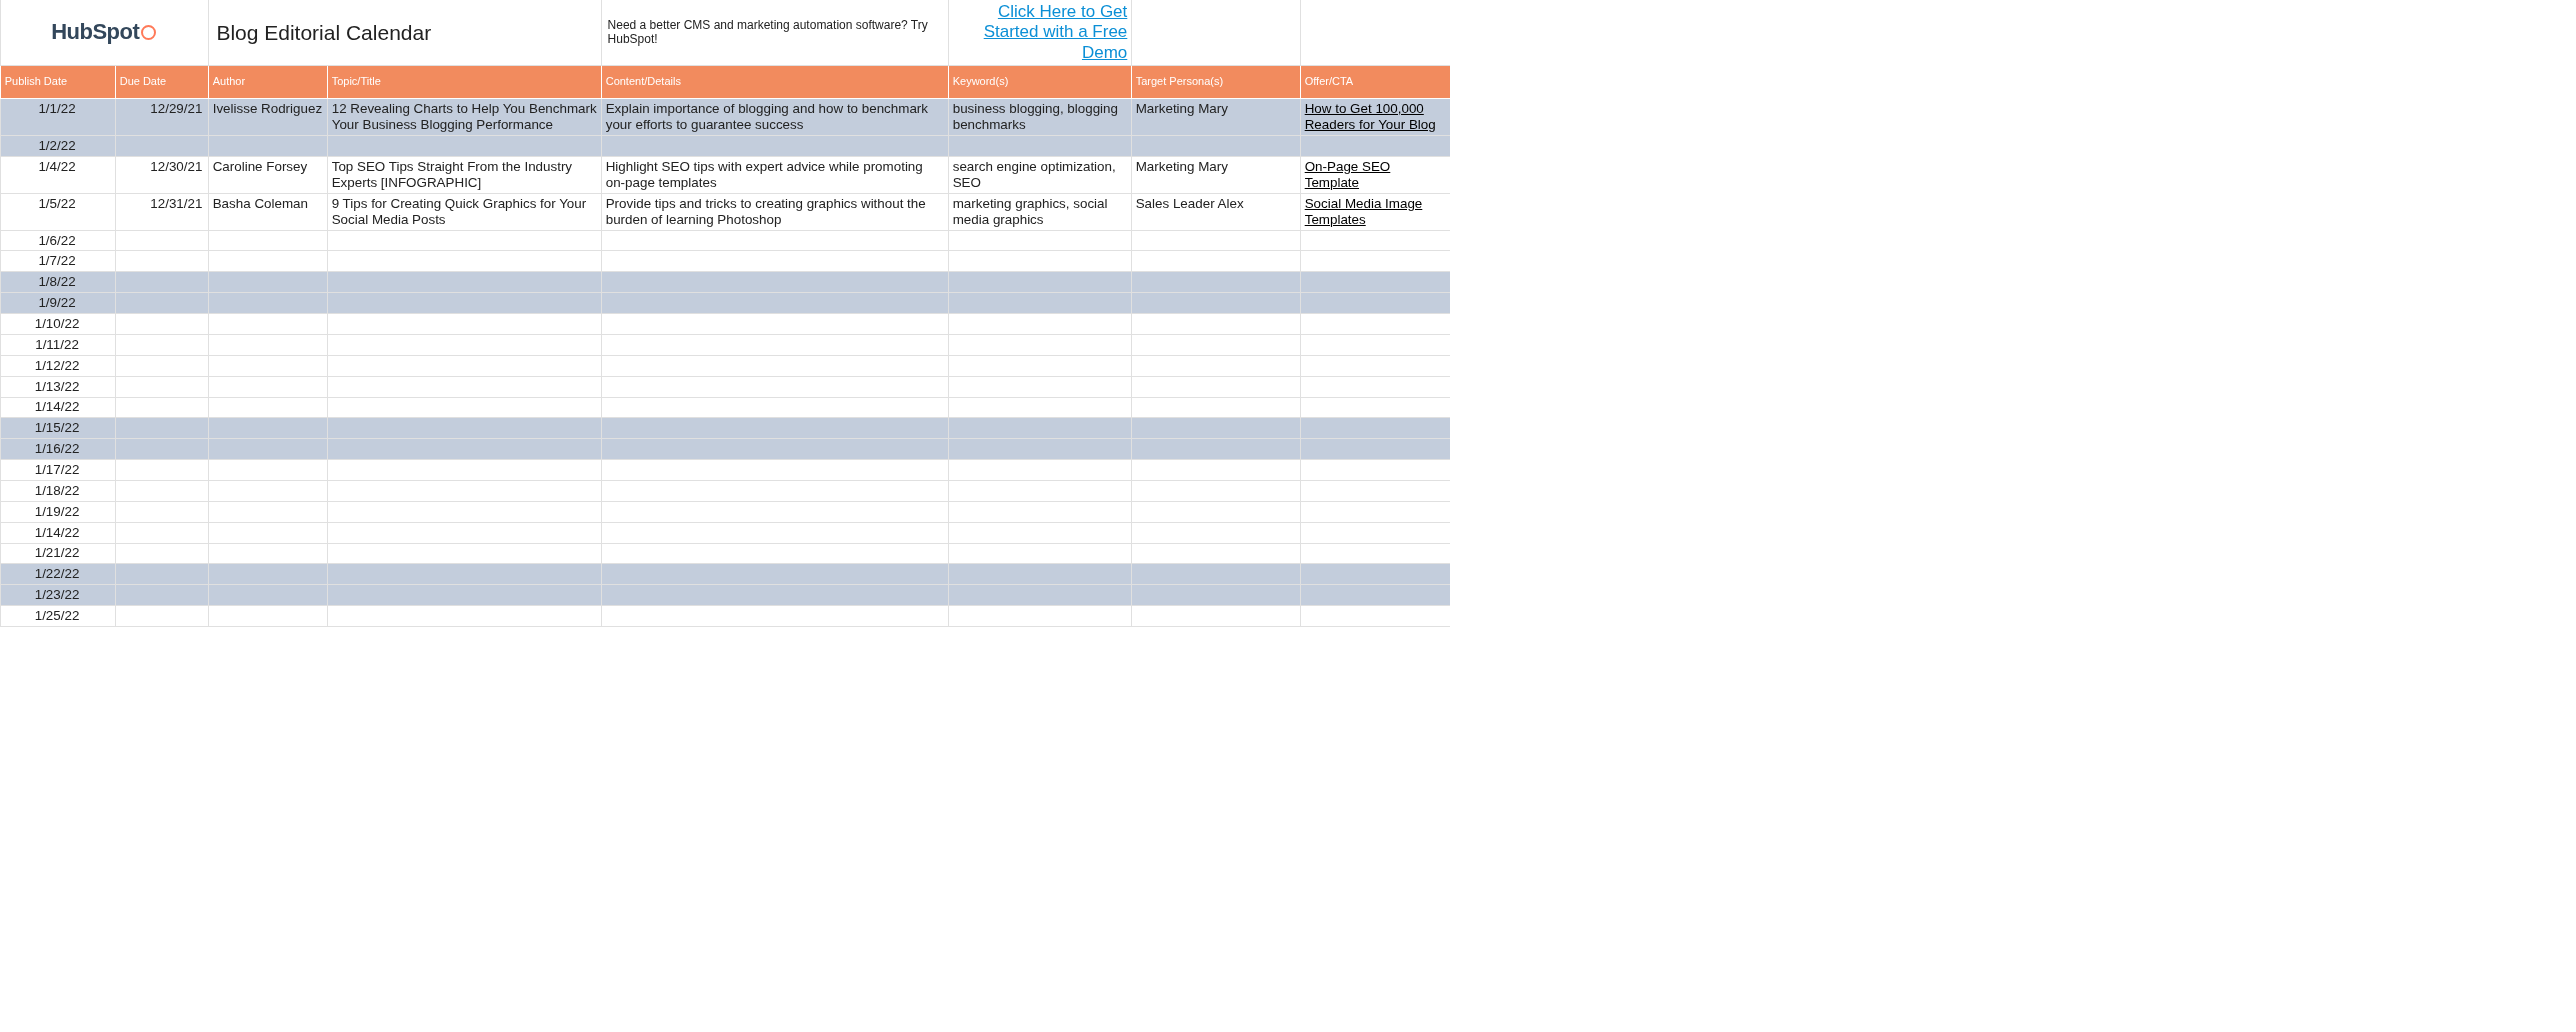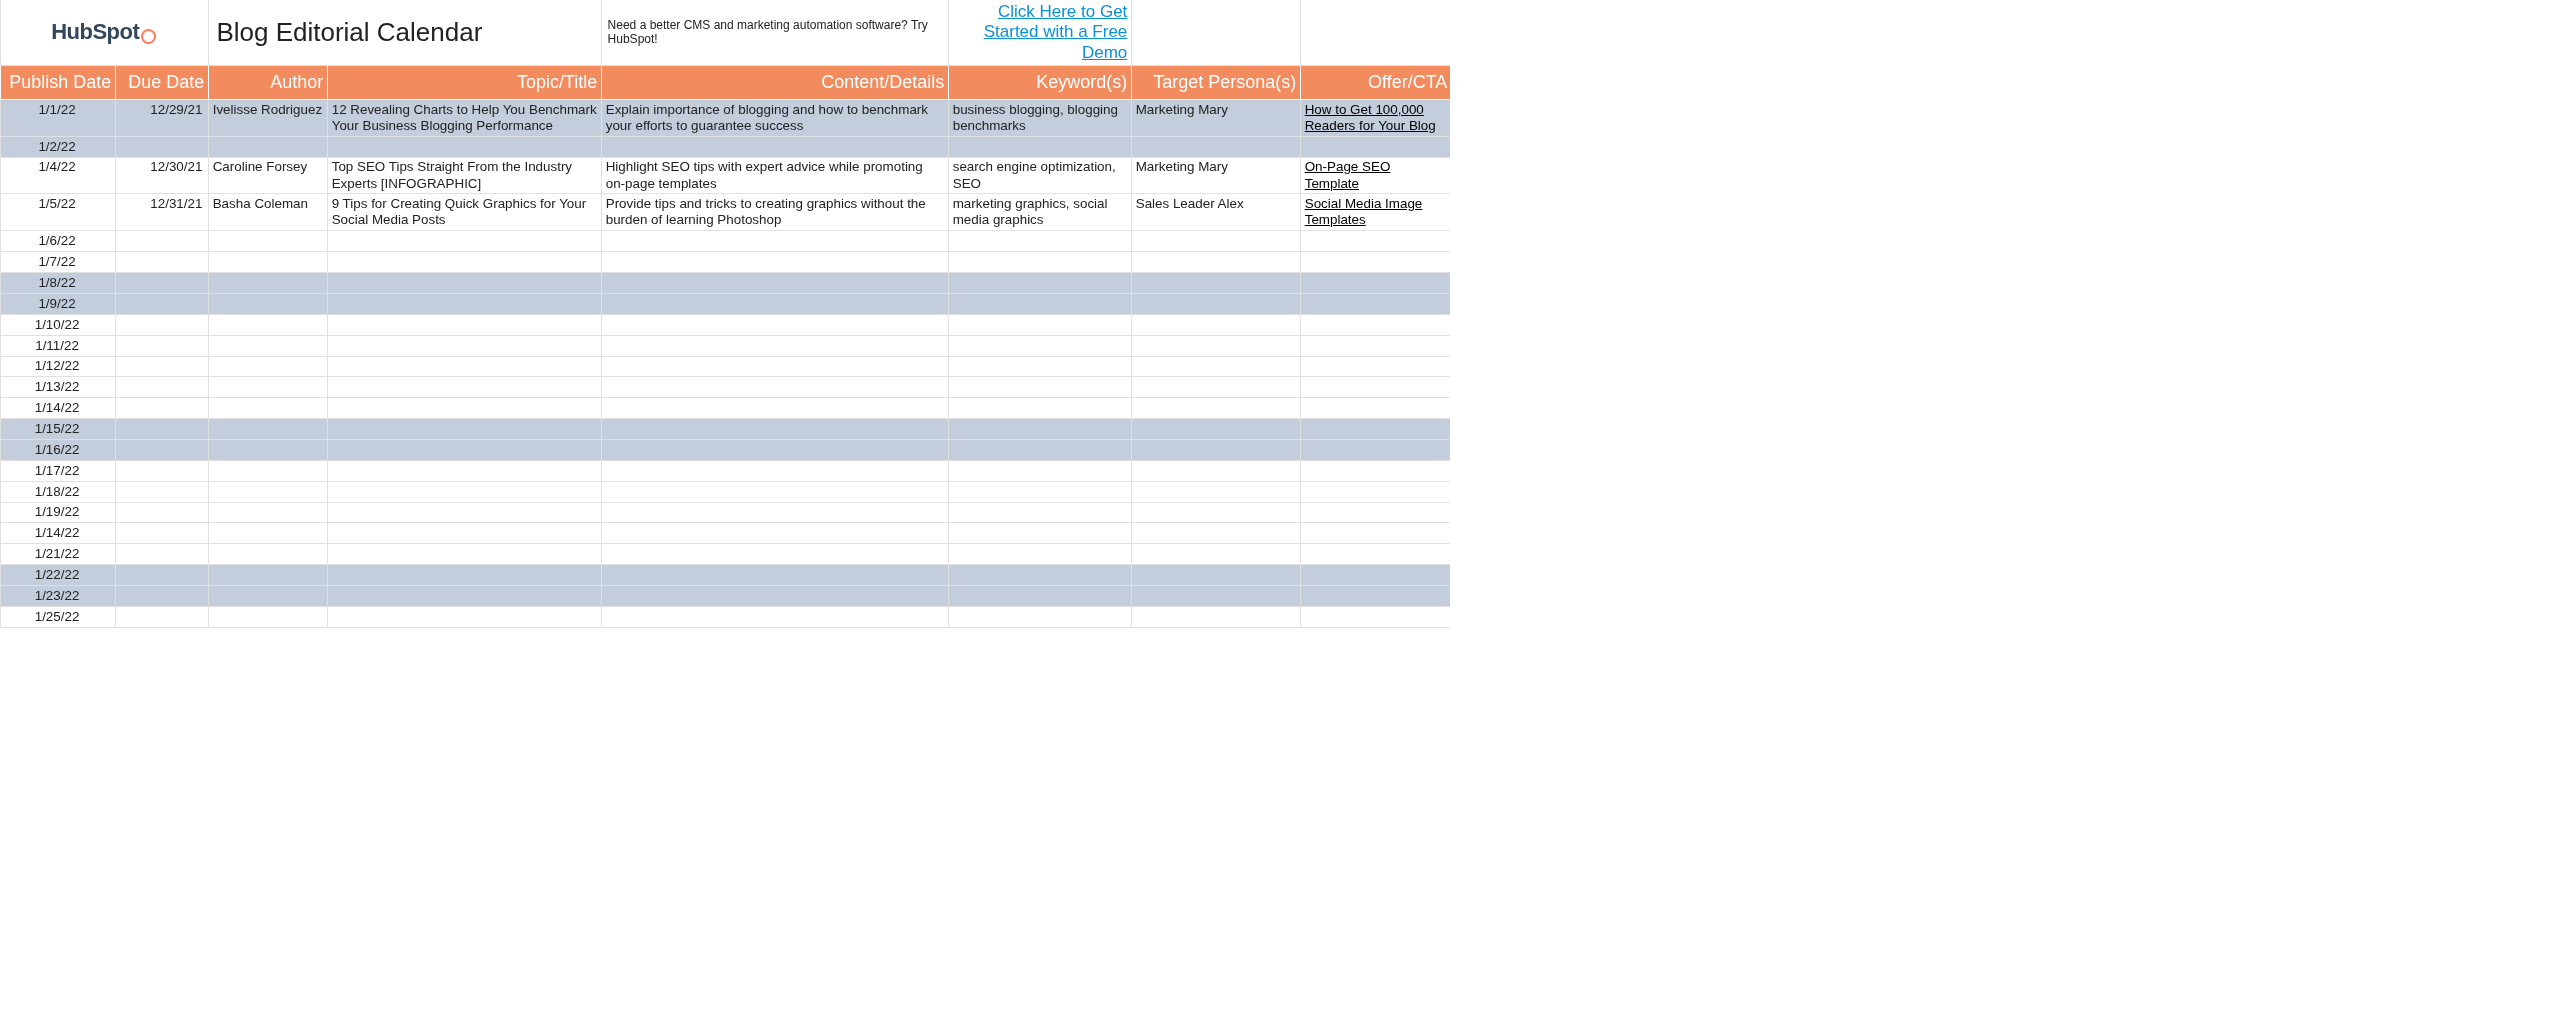--- a/index.html
+++ b/index.html
@@ -26,64 +26,64 @@
       height: 50px;
       vertical-align: middle;
       border-top: none;
     }
     .logo-cell {
       text-align: center;
       padding: 5.6px;
     }
     .logo-wrap {
       display: inline-flex;
-      align-items: flex-end;
+      align-items: center;
       gap: 0;
       font-weight: 700;
       font-size: 22px;
       color: #33475b;
       letter-spacing: -0.5px;
     }
     .logo-wrap .sprocket {
       display: inline-block;
       width: 18.5px; height: 18.5px;
       position: relative;
     }
     .logo-wrap .sprocket::before {
       content: "";
       position: absolute;
       width: 11px; height: 11px;
       border: 2.8px solid #ff7a59;
       border-radius: 50%;
       top: 1.9px; left: 1.9px;
     }
     .title-cell {
-      font-size: 26px;
+      font-size: 21px;
       padding-left: 7.4px;
       color: #222;
     }
     .promo-cell {
       font-size: 12px;
       color: #222;
       padding: 3.7px 5.6px;
       vertical-align: top;
     }
     .cta-cell {
       text-align: right;
       font-size: 17px;
     }
     .cta-cell a {
       color: #0b8fd6;
       text-decoration: underline;
     }
     .hdr td {
       background: #f28b5e;
       color: #fff;
-      font-size: 18px;
-      text-align: right;
+      font-size: 11px;
+      text-align: left;
       padding: 5.6px 3.7px;
       border-color: #fff;
       vertical-align: middle;
       height: 33px;
     }
     .col-date { width: 115px; }
     .col-due { width: 93px; }
     .col-author { width: 119px; }
     .col-topic { width: 274px; }
     .col-content { width: 347px; }

